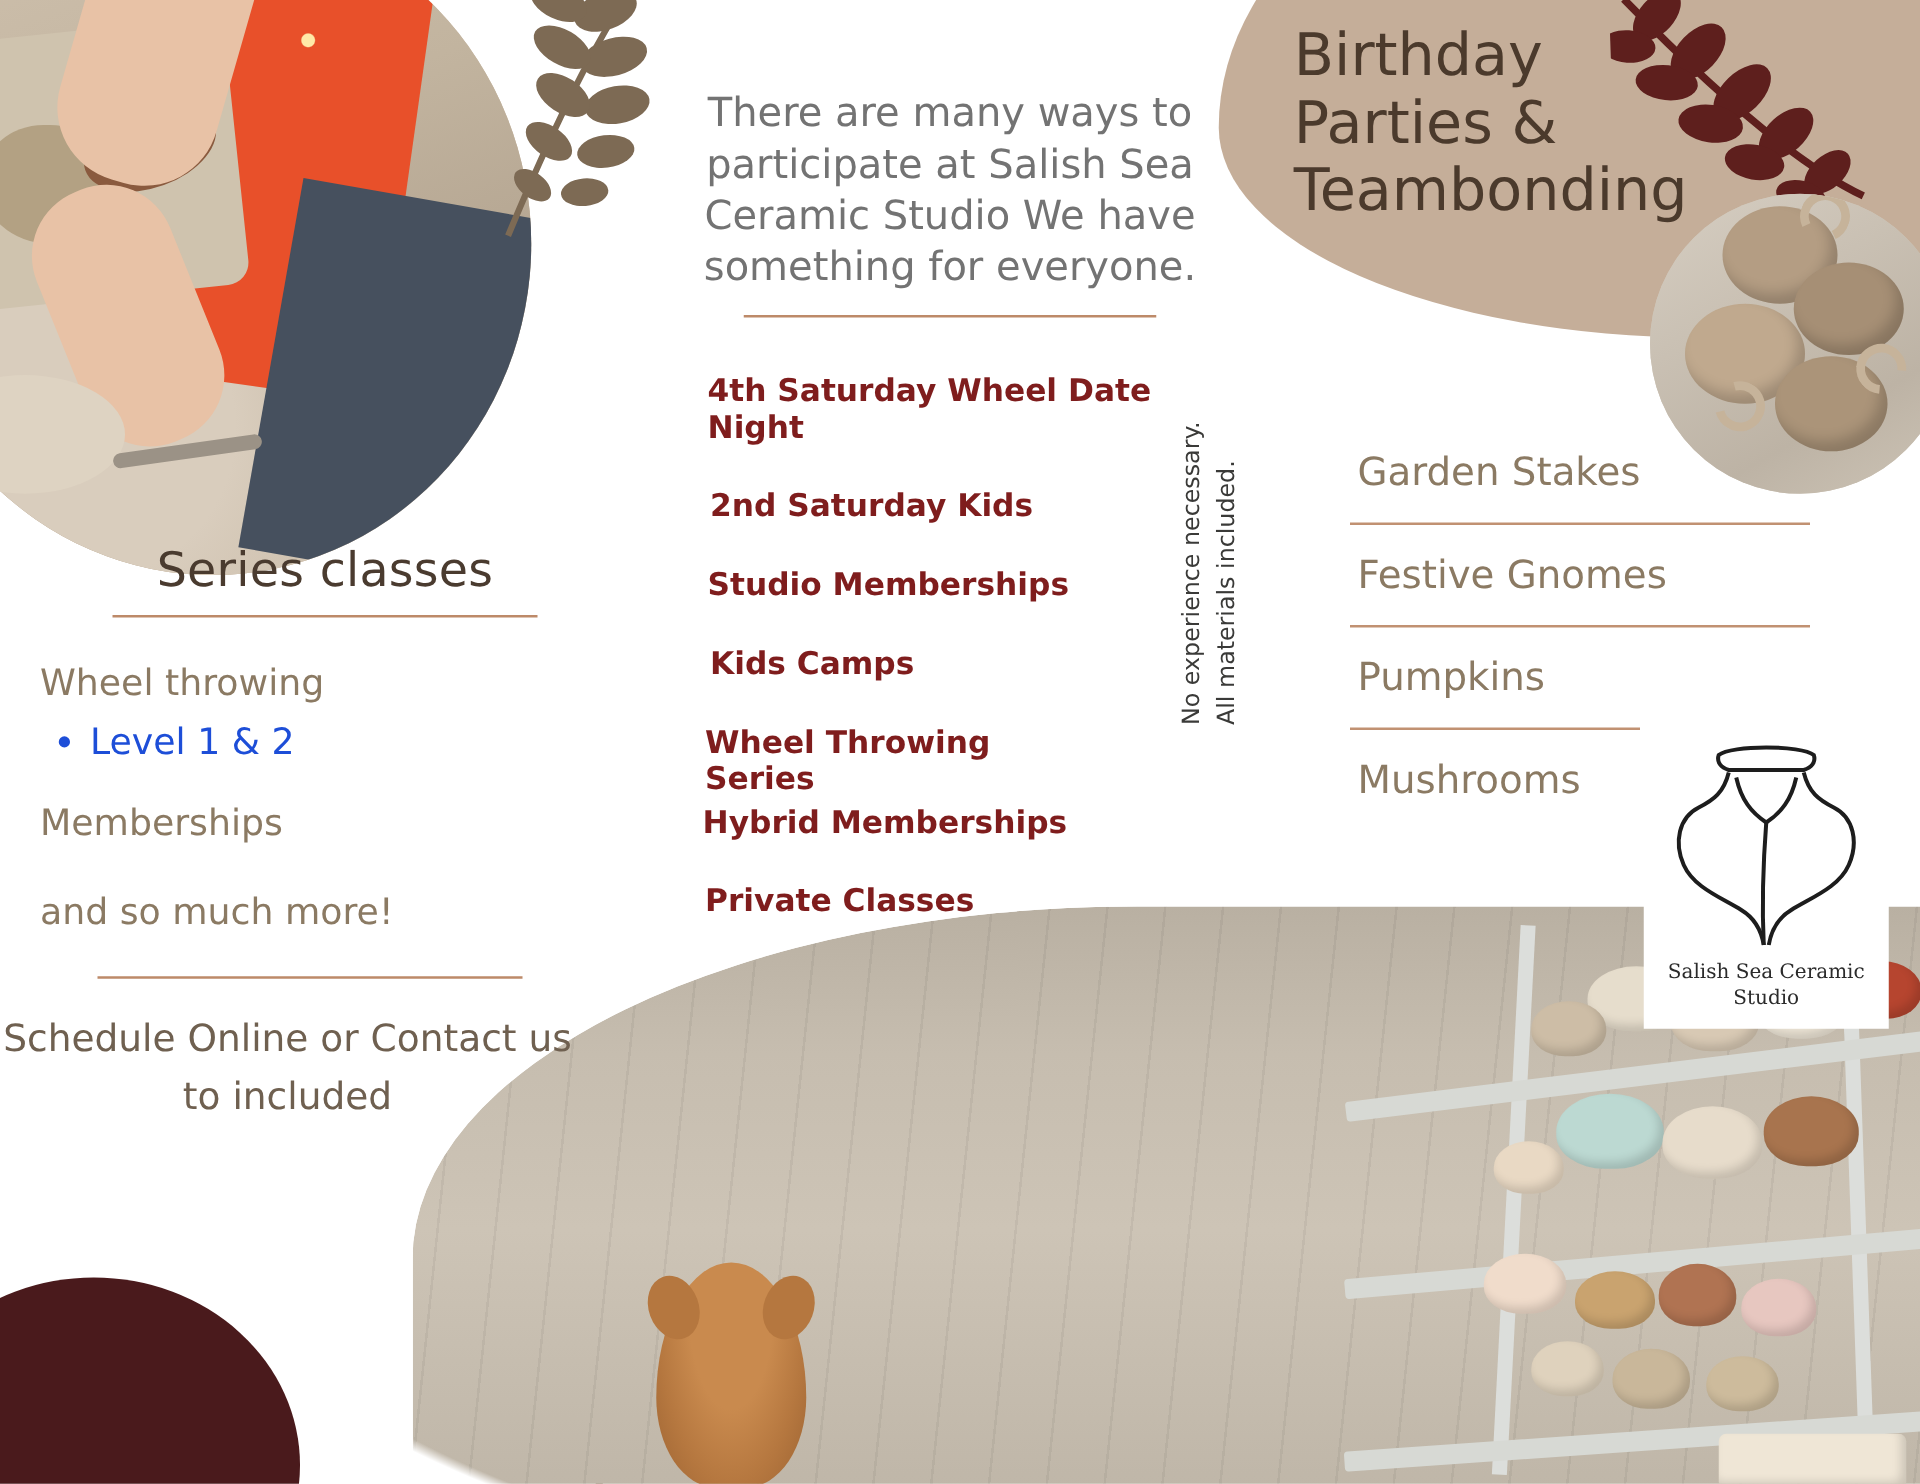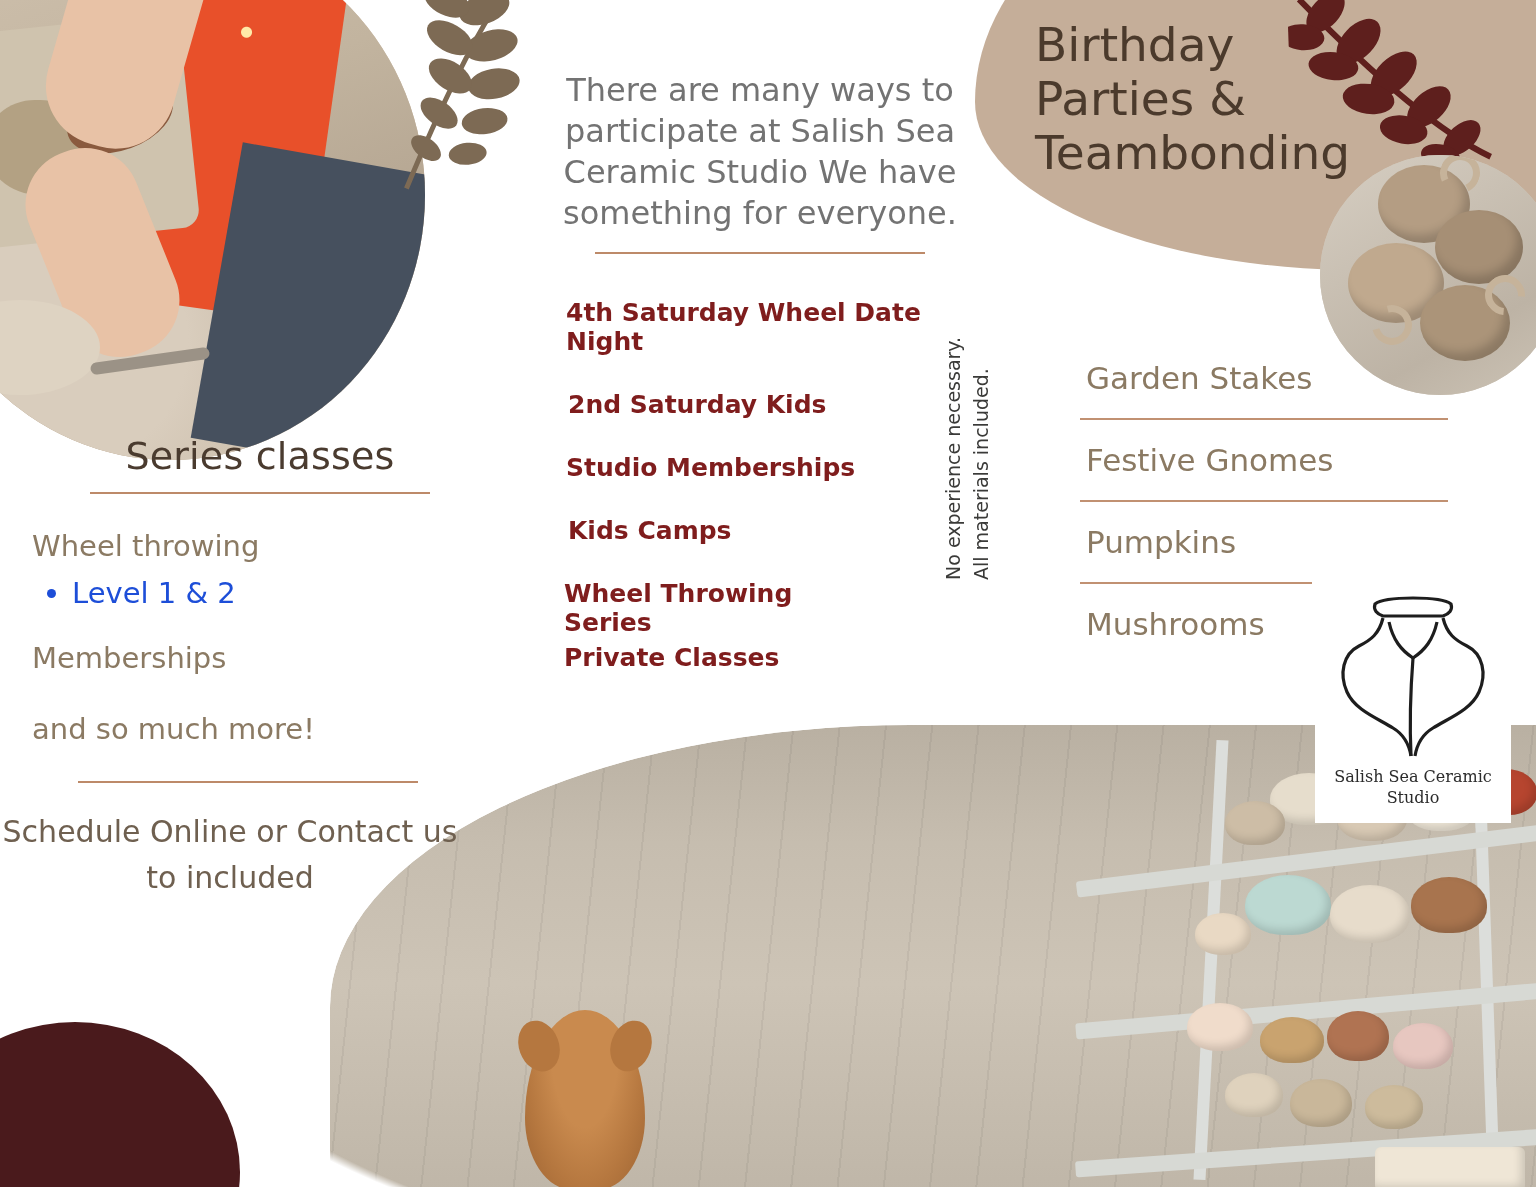--- a/index.html
+++ b/index.html
@@ -419,20 +419,21 @@
 We have something
 for everyone.</div>
   <hr class="rule intro">
   <div class="offer-list">
     <div class="item i1">4th Saturday Wheel  Date Night</div>
     <div class="item i2">2nd Saturday Kids</div>
     <div class="item i3">Studio Memberships</div>
     <div class="item i4">Kids Camps</div>
     <div class="item i6">Wheel Throwing
 Series</div>
+    <div class="item i7">Hybrid Memberships</div>
     <div class="item i8">Private Classes</div>
   </div>
 </div>
 
 <div class="vertical-note">No experience necessary.
 All materials included.</div>
 
 <div class="headline">Birthday
 Parties &amp;
 Teambonding</div>

